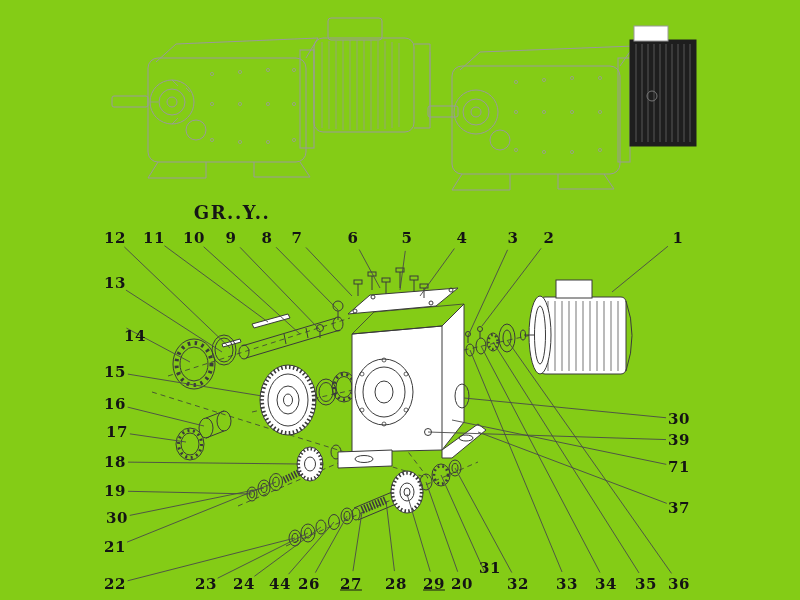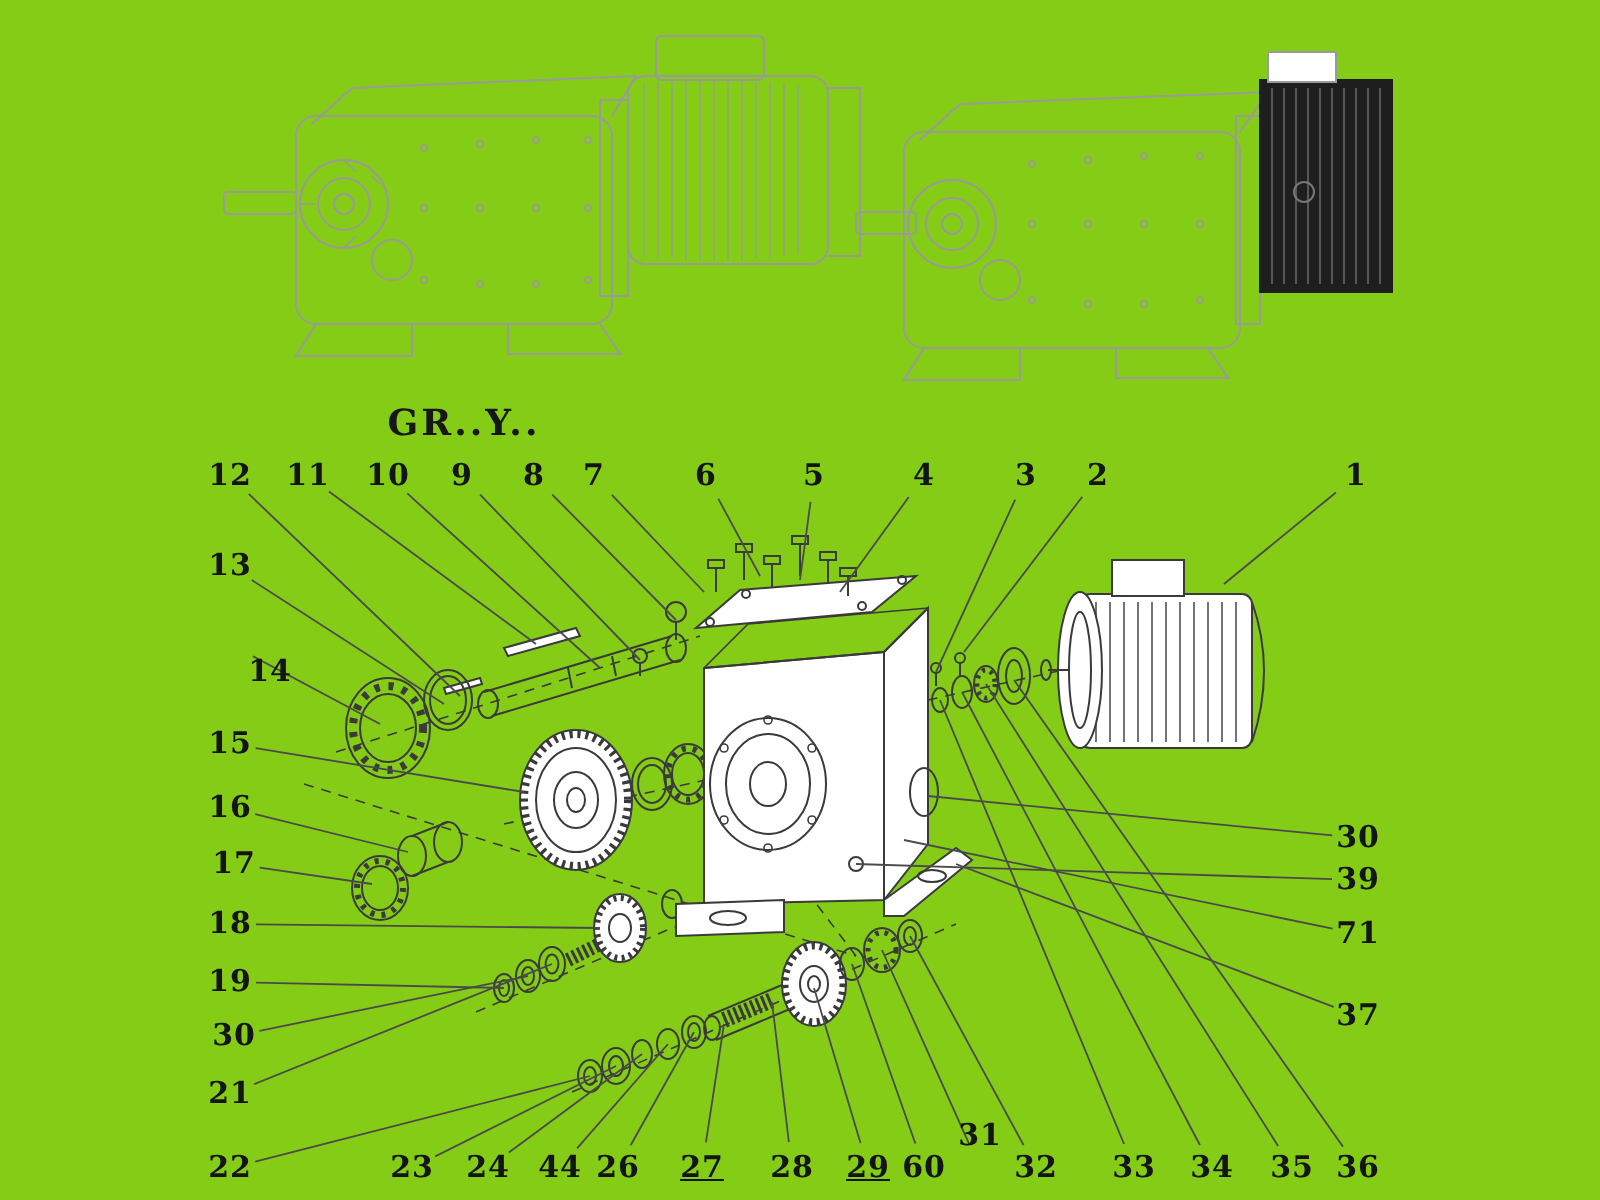--- a/index.html
+++ b/index.html
@@ -347,21 +347,21 @@
       <div class="callout" style="left: 117px; top: 518px;">30</div>
       <div class="callout" style="left: 115px; top: 547px;">21</div>
       <div class="callout" style="left: 115px; top: 584px;">22</div>
       <div class="callout" style="left: 206px; top: 584px;">23</div>
       <div class="callout" style="left: 244px; top: 584px;">24</div>
       <div class="callout" style="left: 280px; top: 584px;">44</div>
       <div class="callout" style="left: 309px; top: 584px;">26</div>
       <div class="callout" style="left: 351px; top: 584px; text-decoration: underline;">27</div>
       <div class="callout" style="left: 396px; top: 584px;">28</div>
       <div class="callout" style="left: 434px; top: 584px; text-decoration: underline;">29</div>
-      <div class="callout" style="left: 462px; top: 584px;">60</div>
+      <div class="callout" style="left: 462px; top: 584px;">20</div>
       <div class="callout" style="left: 490px; top: 568px;">31</div>
       <div class="callout" style="left: 518px; top: 584px;">32</div>
       <div class="callout" style="left: 567px; top: 584px;">33</div>
       <div class="callout" style="left: 606px; top: 584px;">34</div>
       <div class="callout" style="left: 646px; top: 584px;">35</div>
       <div class="callout" style="left: 679px; top: 584px;">36</div>
       <div class="callout" style="left: 679px; top: 508px;">37</div>
       <div class="callout" style="left: 679px; top: 467px;">71</div>
       <div class="callout" style="left: 679px; top: 440px;">39</div>
       <div class="callout" style="left: 679px; top: 419px;">30</div>

